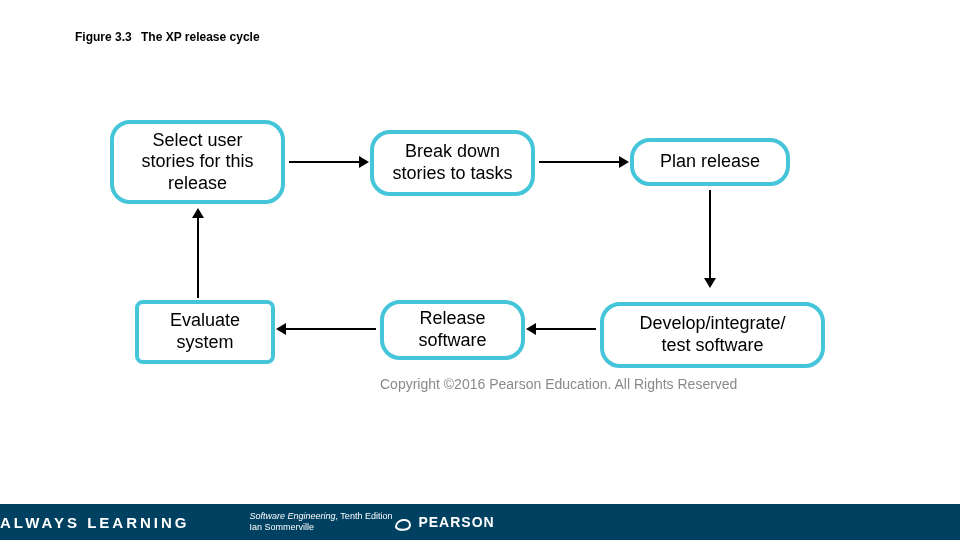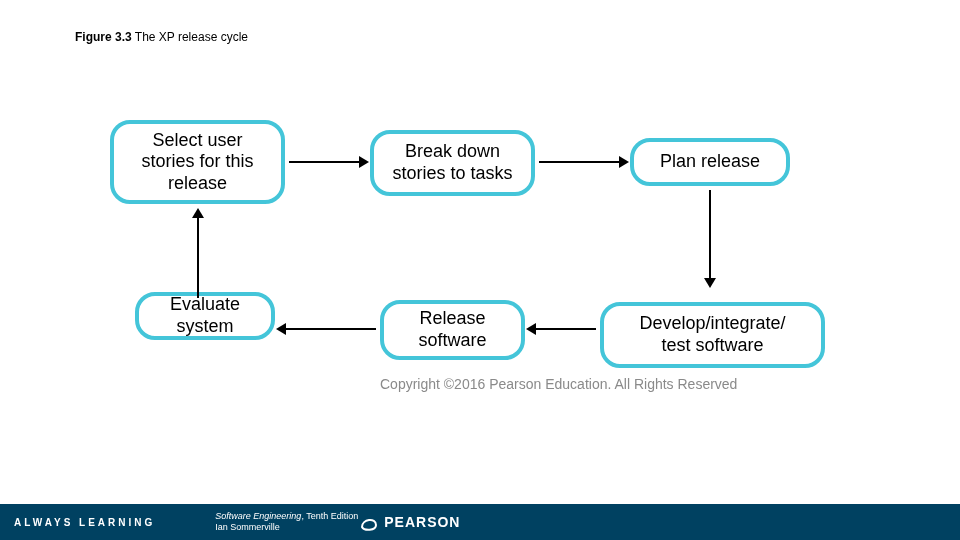--- a/index.html
+++ b/index.html
@@ -12,21 +12,21 @@
     overflow: hidden;
   }
   .caption {
     position: absolute;
     top: 30px;
     left: 55px;
     font-size: 12px;
     color: #000;
   }
   .caption-num { font-weight: bold; padding-left: 20px; }
-  .caption-title { font-weight: normal; }
+  .caption-title { font-weight: bold; margin-left: 6px; }
   .diagram {
     position: absolute;
     top: 100px;
     left: 110px;
     width: 740px;
     height: 300px;
   }
   .node {
     position: absolute;
     border: 4px solid #44c5d9;
@@ -39,21 +39,21 @@
     font-size: 18px;
     line-height: 1.2;
     padding: 6px 10px;
     color: #000;
   }
   .node-select { top: 20px; left: 0; width: 175px; height: 84px; }
   .node-break  { top: 30px; left: 260px; width: 165px; height: 66px; }
   .node-plan   { top: 38px; left: 520px; width: 160px; height: 48px; }
   .node-dev    { top: 202px; left: 490px; width: 225px; height: 66px; }
   .node-rel    { top: 200px; left: 270px; width: 145px; height: 60px; }
-  .node-eval   { top: 192px; left: 25px; width: 140px; height: 48px; }
+  .node-eval   { top: 200px; left: 25px; width: 140px; height: 64px; border-radius: 8px; }
   .arrow-line { position: absolute; background: #000; }
   .arrow-head {
     position: absolute;
     width: 0; height: 0;
   }
   .ah-right { border-top: 6px solid transparent; border-bottom: 6px solid transparent; border-left: 10px solid #000; }
   .ah-left  { border-top: 6px solid transparent; border-bottom: 6px solid transparent; border-right: 10px solid #000; }
   .ah-down  { border-left: 6px solid transparent; border-right: 6px solid transparent; border-top: 10px solid #000; }
   .ah-up    { border-left: 6px solid transparent; border-right: 6px solid transparent; border-bottom: 10px solid #000; }
   .inner-copy {
@@ -69,22 +69,21 @@
     width: 960px; height: 36px;
     background: #004161;
     color: #fff;
     font-size: 9px;
     display: flex;
     align-items: center;
   }
   .always {
     letter-spacing: 3px;
     font-weight: bold;
-    font-size: 10px;
-    margin-left: 14px;
+    font-size: 15px;
   }
   .book {
     margin-left: 60px;
     line-height: 1.2;
   }
   .book .title-it { font-style: italic; }
   .copy {
     margin-left: auto;
     text-align: right;
     line-height: 1.2;

